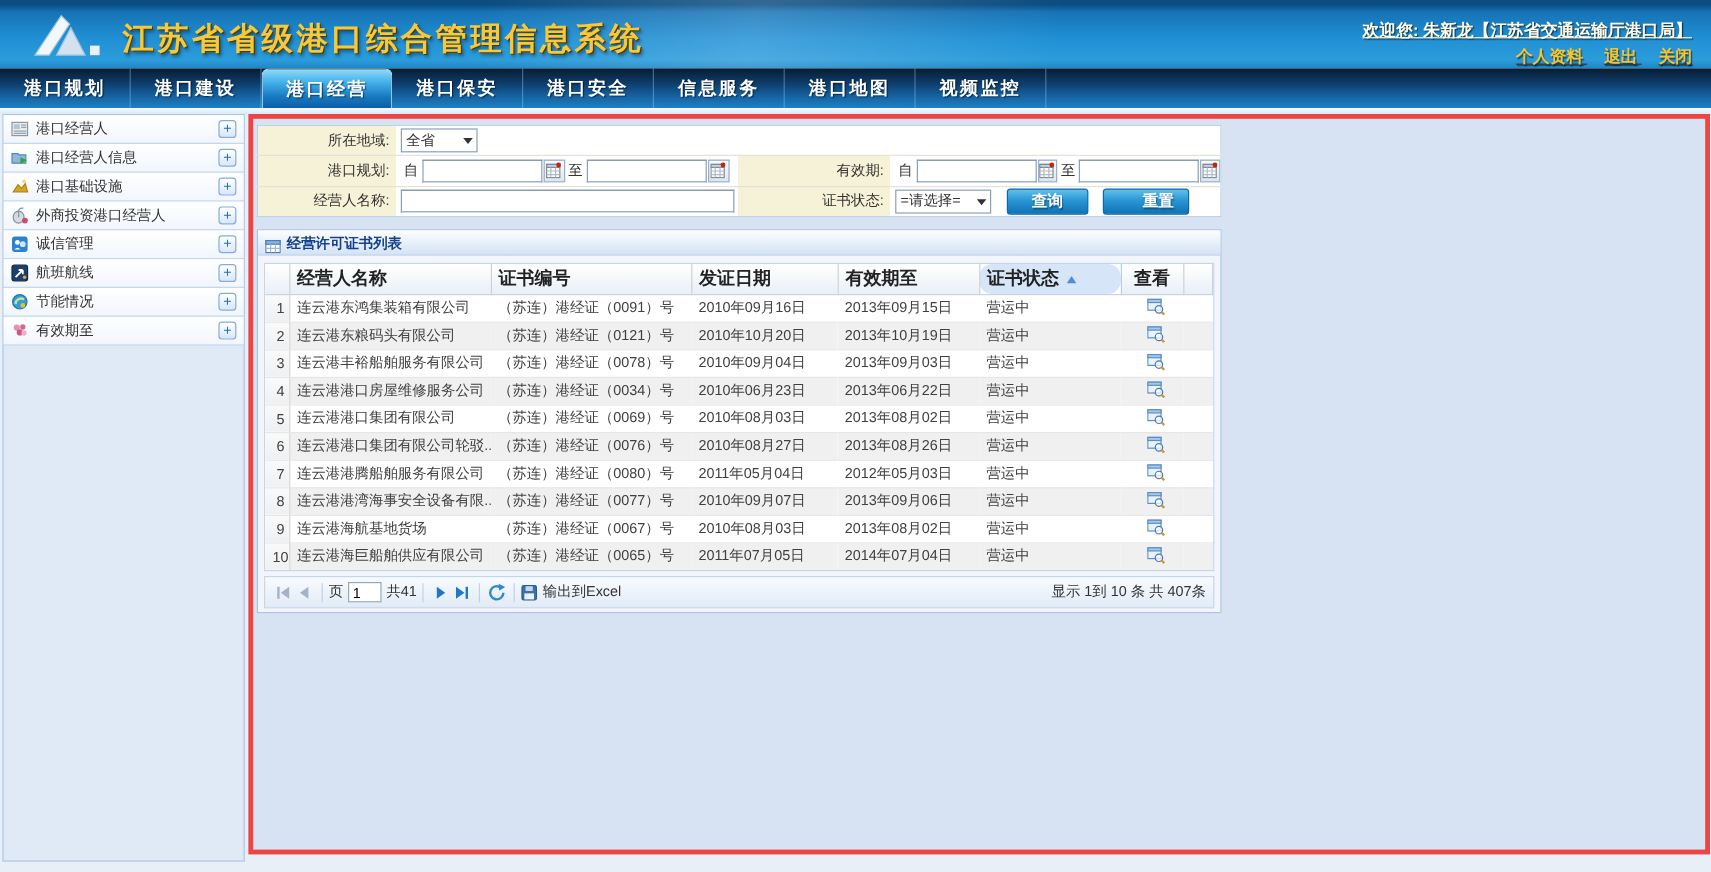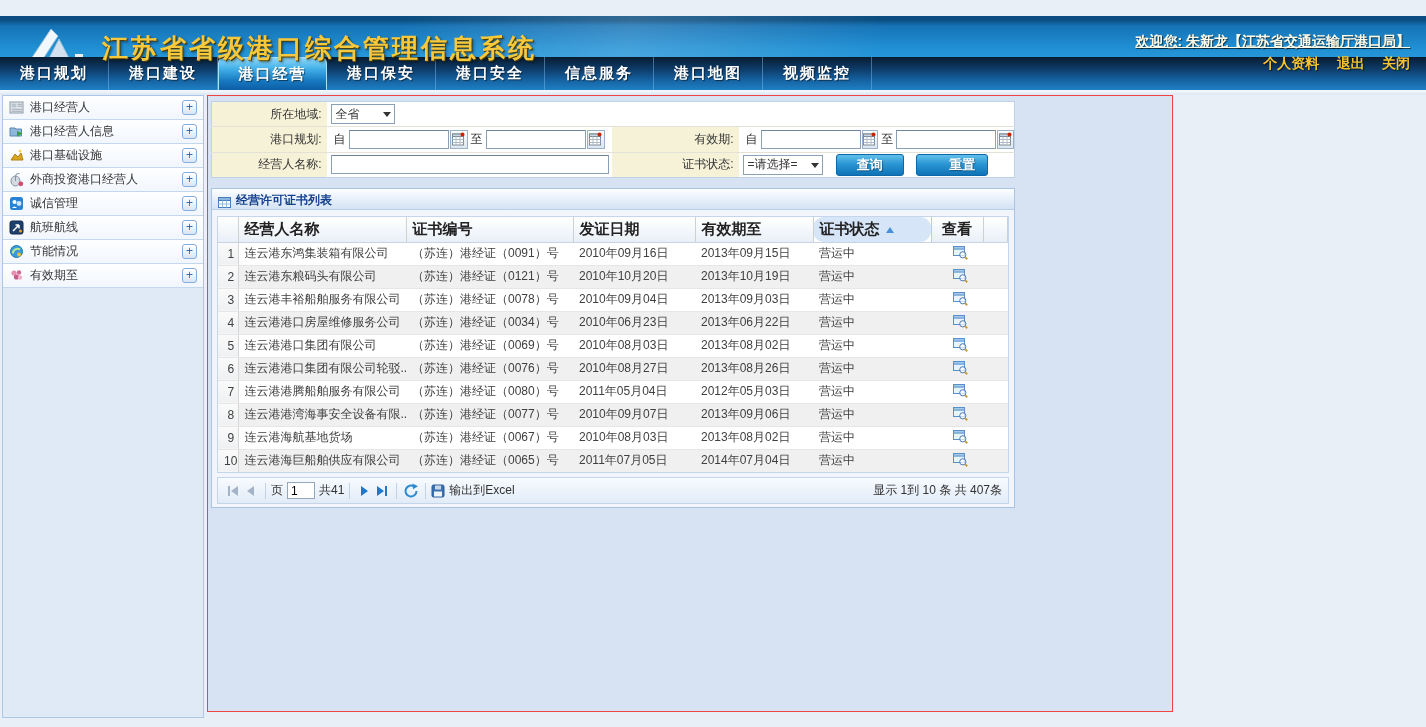--- a/index.html
+++ b/index.html
@@ -5,42 +5,42 @@
   * { margin:0; padding:0; box-sizing:border-box; }
   html,body { width:1426px; height:727px; }
   body {
     font-family:"Liberation Sans","DejaVu Sans",sans-serif;
     background:#e9eff7; position:relative; overflow:hidden; font-size:12px; color:#333;
   }
   svg.ic { display:block; }
 
   
   .hdr {
-    position:absolute; left:0; top:16px; width:1426px; height:57px;
+    position:absolute; left:0; top:0; width:1426px; height:57px;
     background:linear-gradient(180deg,#0b4d80 0px,#0b4d80 4px,#1673b6 10px,#2090d4 32px,#2b9cdb 50px,#1f86c6 57px);
     overflow:hidden;
   }
   .hdr::after {
     content:""; position:absolute; inset:0;
     background:linear-gradient(100deg,transparent 28%,rgba(255,255,255,.16) 44%,transparent 62%);
     pointer-events:none;
   }
   .logo { position:absolute; left:26px; top:8px; }
   .app-title {
     position:absolute; left:102px; top:15px; font-size:26px; font-weight:bold;
     color:#f6c83c; letter-spacing:3px;
     text-shadow:1px 1px 0 #4a3c06, 2px 2px 3px rgba(0,0,0,.45);
     white-space:nowrap; z-index:2;
   }
   .welcome {
     position:absolute; right:16px; top:17px; font-size:14px; font-weight:bold;
     color:#fffbe6; text-shadow:1px 1px 1px rgba(0,0,0,.6);
     text-decoration:underline; white-space:nowrap; z-index:2;
   }
-  .hdr-links { position:absolute; right:16px; top:39px; z-index:2; white-space:nowrap; }
+  .hdr-links { position:absolute; right:16px; top:39px; z-index:2; white-space:nowrap;text-decoration:underline; }
   .hdr-links a {
     color:#f4c330; font-weight:bold; font-size:14px; margin-left:14px;
     text-decoration:none; text-shadow:1px 1px 1px rgba(0,0,0,.55); cursor:pointer;
   }
 
   
   .nav {
     position:absolute; left:0; top:57px; width:1426px; height:33px;
     background:linear-gradient(180deg,#081c30 0%,#0e3d6c 38%,#15609e 68%,#1e80c4 100%);
     display:flex; align-items:stretch;
@@ -73,22 +73,22 @@
   .side-item .sic { width:15px; height:15px; margin-right:6px; flex:none; }
   .side-item .slbl { flex:1; font-size:12px; color:#333; white-space:nowrap; overflow:hidden; }
   .plus-btn {
     width:15px; height:15px; flex:none; border:1px solid #86abdb; border-radius:3px;
     background:linear-gradient(180deg,#ffffff,#d8e7f8);
     color:#2a6db5; font-size:12px; line-height:12px; text-align:center; cursor:pointer;
   }
 
   
   .main {
-    position:absolute; left:207px; top:95px; width:966px; height:617px;
-    background:#d7e2f2; border:1px solid #ef4444;
+    position:absolute; left:207px; top:95px; width:1218px; height:617px;
+    background:#d7e2f2; border:4px solid #ef4444;
   }
 
   
   .filter {
     position:absolute; left:3px; top:5px; width:804px; height:77px;
     background:#fff; border:1px solid #bfd1e7; border-collapse:collapse; table-layout:fixed;
   }
   .filter td { border-bottom:1px solid #e2e2d8; height:25px; overflow:hidden; white-space:nowrap; }
   .filter tr:last-child td { border-bottom:none; }
   .flabel {

